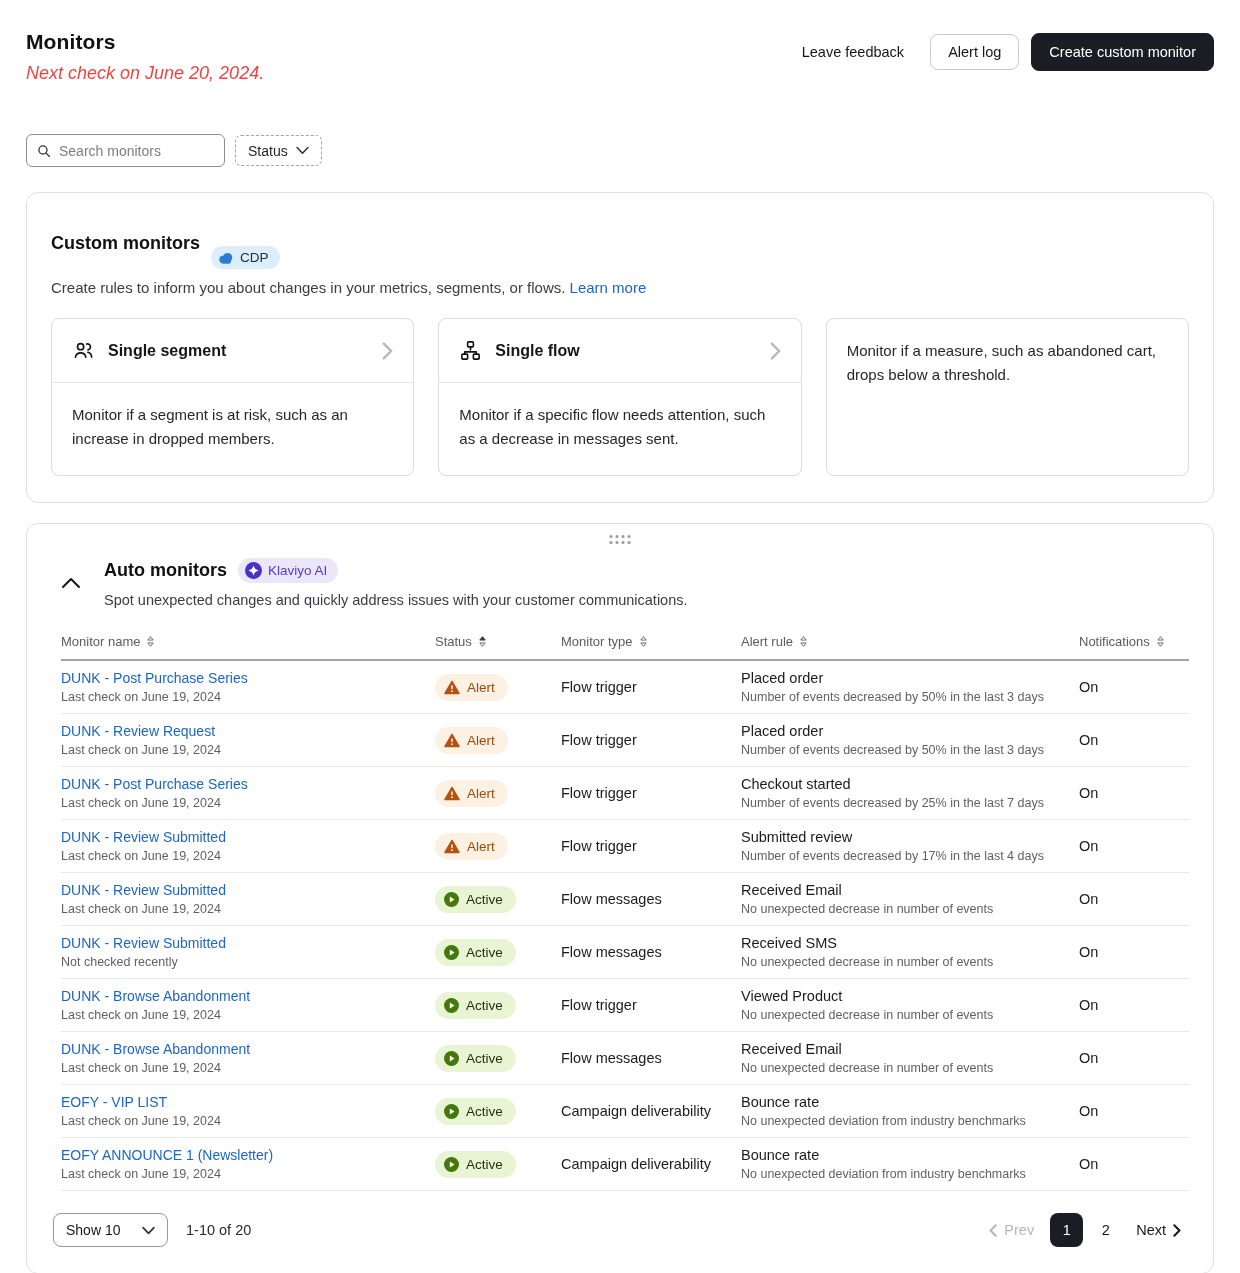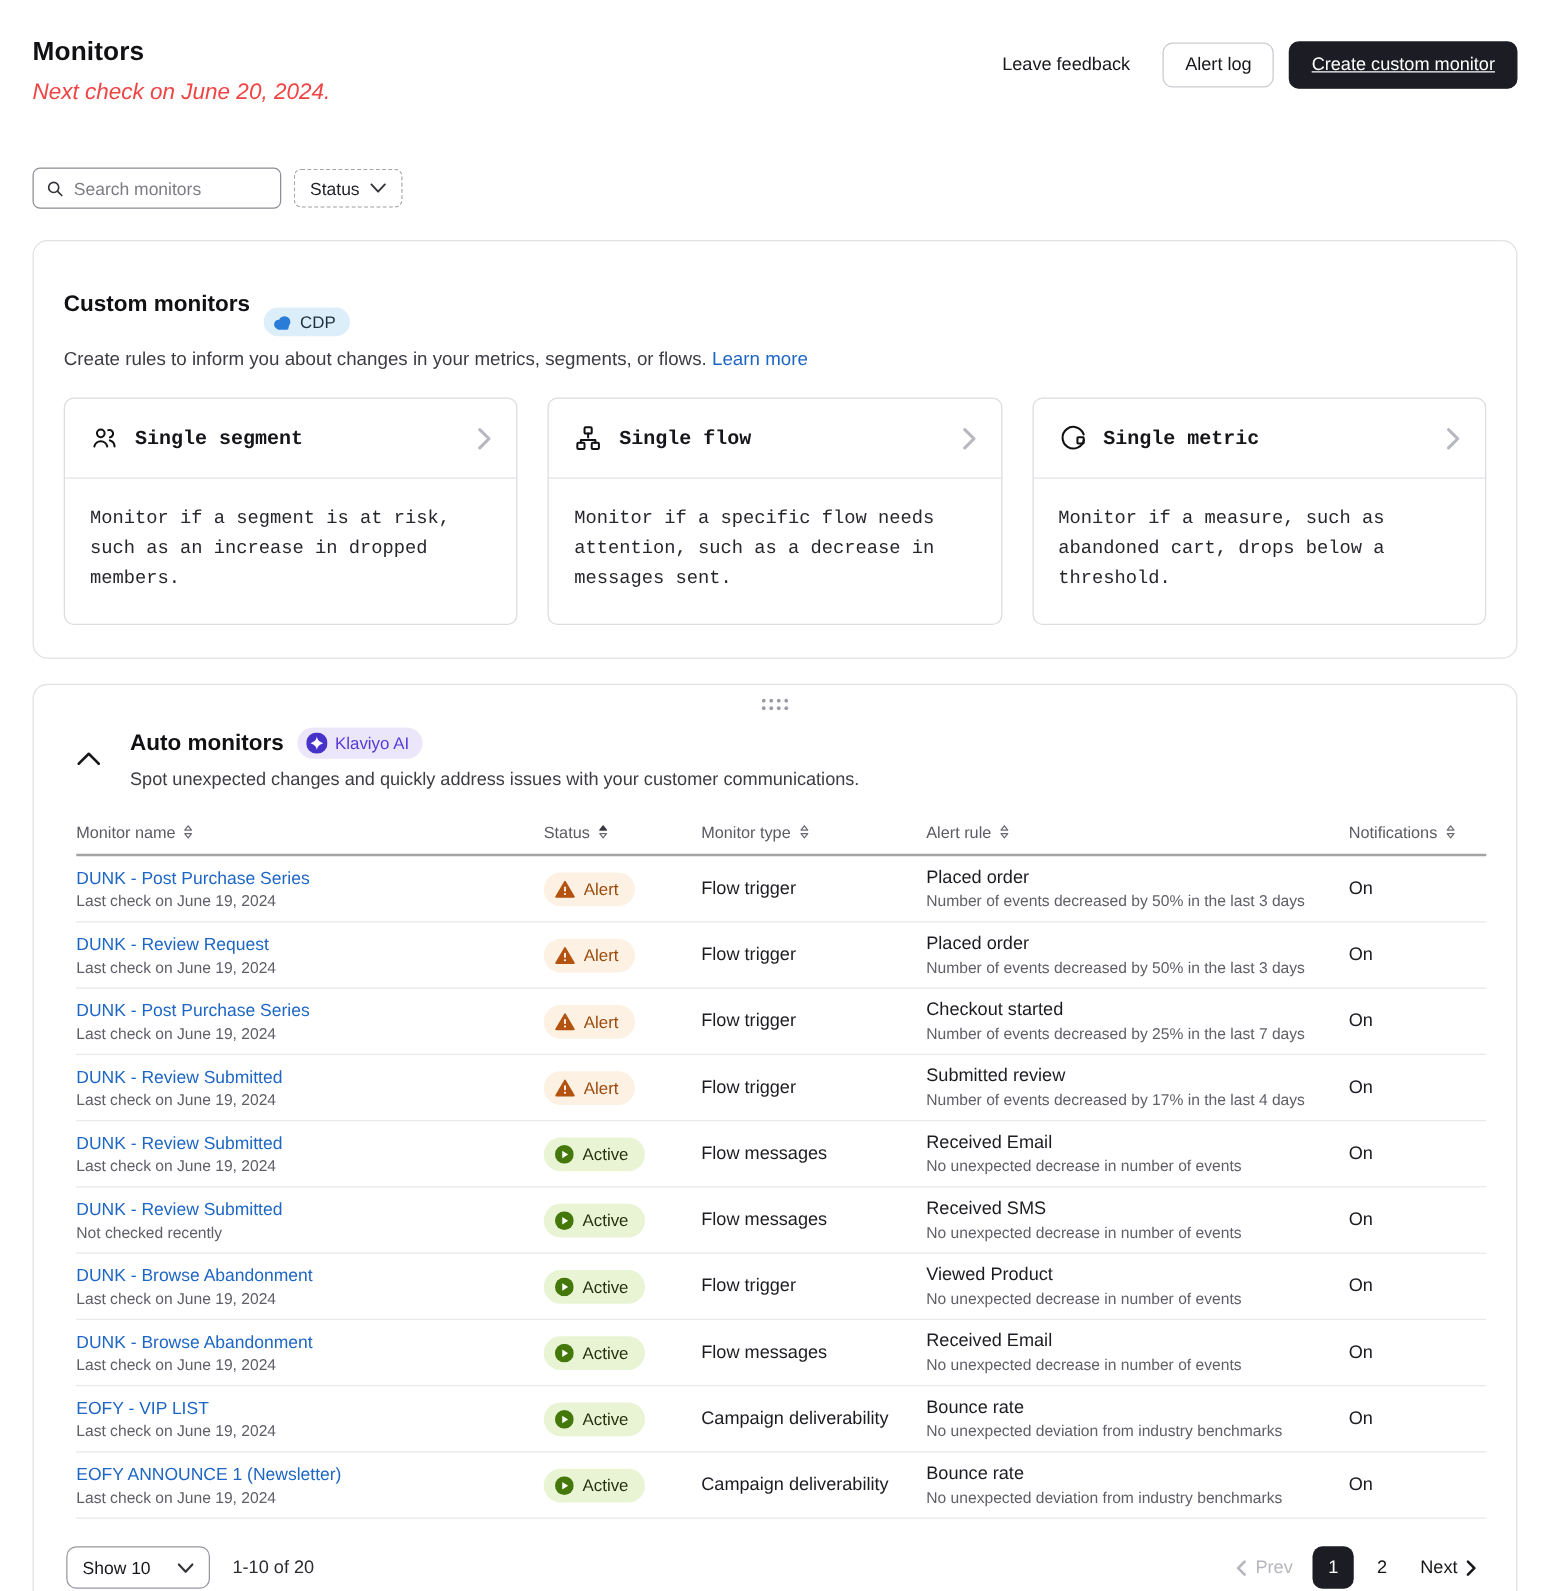--- a/index.html
+++ b/index.html
@@ -12,21 +12,21 @@
   .page { padding:30px 26px 20px; }
 
   
   .top-header { display:flex; align-items:flex-start; justify-content:space-between; }
   .page-title { font-size:21px; font-weight:700; color:#111114; letter-spacing:.1px; }
   .page-subtitle { margin-top:9px; font-size:18px; color:#ef4444;font-style:italic; }
   .header-actions { display:flex; align-items:center; gap:12px; padding-top:3px; }
   .btn { font-family:inherit; font-size:14.5px; cursor:pointer; border-radius:8px; }
   .btn-text { border:none; background:transparent; color:#17171b; padding:9px 14px; font-weight:400; }
   .btn-outline { background:#fff; border:1px solid #c9c9d0; color:#17171b; padding:9px 17px; }
-  .btn-dark { background:#1c1c24; border:1px solid #1c1c24; color:#fff; padding:10px 17px;text-decoration:underline; }
+  .btn-dark { background:#1c1c24; border:1px solid #1c1c24; color:#fff; padding:10px 17px; }
 
   
   .filter-row { display:flex; align-items:center; gap:10px; margin-top:50px; }
   .search-box { display:flex; align-items:center; gap:8px; width:199px; height:33px;
     border:1px solid #8d8d95; border-radius:6px; padding:0 10px; background:#fff; }
   .search-box input { border:none; outline:none; flex:1; font-family:inherit; font-size:14px; color:#1b1b21; min-width:0; }
   .search-box input::placeholder { color:#7c7c85; }
   .status-chip { display:flex; align-items:center; gap:8px; height:31px; padding:0 12px;
     border:1px dashed #a3a3ab; border-radius:6px; background:#fff; font-size:14px; color:#1f1f26; cursor:pointer; }
 
@@ -35,21 +35,21 @@
   .custom-card { margin-top:25px; padding:25px 24px 26px; }
   .section-title-row { display:flex; align-items:center; gap:11px; }
   .section-title { font-size:18px; font-weight:700; color:#111114; }
   .pill { display:inline-flex; align-items:center; gap:6px; border-radius:14px; padding:4px 11px 4px 7px; font-size:13.5px; }
   .pill-cdp { background:#ddeefb; color:#20303d;margin-top:28px; }
   .pill-ai { background:#ece6fb; color:#5639d6; }
   .section-desc { margin-top:10px; font-size:15px; color:#3c3c44; }
   .link-blue { color:#1d66c4; text-decoration:none; cursor:pointer; }
 
   
-  .option-grid { display:flex; gap:24px; margin-top:22px;font-family:Liberation Mono, monospace; }
+  .option-grid { display:flex; gap:24px; margin-top:22px; }
   .option-card { flex:1; border:1px solid #dcdce1; border-radius:8px; background:#fff; overflow:hidden; cursor:pointer; }
   .option-head { display:flex; align-items:center; gap:13px; padding:20px 20px; border-bottom:1px solid #e4e4e8; }
   .option-title { font-size:16px; font-weight:700; color:#15151a; flex:1; }
   .option-body { padding:20px 20px 24px; font-size:15px; line-height:1.6; color:#26262d; }
   .chev-right { flex:none; }
 
   
   .auto-card { margin-top:20px; position:relative; padding:34px 24px 26px 32px; }
   .drag-dots { position:absolute; top:11px; left:50%; transform:translateX(-50%);
     display:grid; grid-template-columns:repeat(4,3px); grid-template-rows:repeat(2,3px); gap:3px; }
@@ -162,30 +162,20 @@
             </svg>
           <span class="option-title">Single flow</span>
           <svg class="chev-right" width="11" height="18" viewBox="0 0 9 14">
               <path d="M1.5 1 L7.5 7 L1.5 13" fill="none" stroke="#b7b7bf" stroke-width="2" stroke-linecap="round" stroke-linejoin="round"></path>
             </svg>
         </div>
         <div class="option-body">Monitor if a specific flow needs attention, such as a decrease in messages sent.</div>
       </div>
 
       <div class="option-card">
-        <div class="option-head">
-          <svg width="23" height="23" viewBox="0 0 24 24" fill="none" stroke="#111114" stroke-width="1.7" stroke-linecap="round" stroke-linejoin="round">
-              <path d="M20.8 9A9 9 0 1 0 21 13.5"></path>
-              <rect x="15.6" y="11.2" width="5.2" height="5.2" rx="0.6"></rect>
-            </svg>
-          <span class="option-title">Single metric</span>
-          <svg class="chev-right" width="11" height="18" viewBox="0 0 9 14">
-              <path d="M1.5 1 L7.5 7 L1.5 13" fill="none" stroke="#b7b7bf" stroke-width="2" stroke-linecap="round" stroke-linejoin="round"></path>
-            </svg>
-        </div>
         <div class="option-body">Monitor if a measure, such as abandoned cart, drops below a threshold.</div>
       </div>
     </div>
   </section>
 
   <section class="section-card auto-card">
     <div class="drag-dots">
         <i></i>
         <i></i>
         <i></i>

